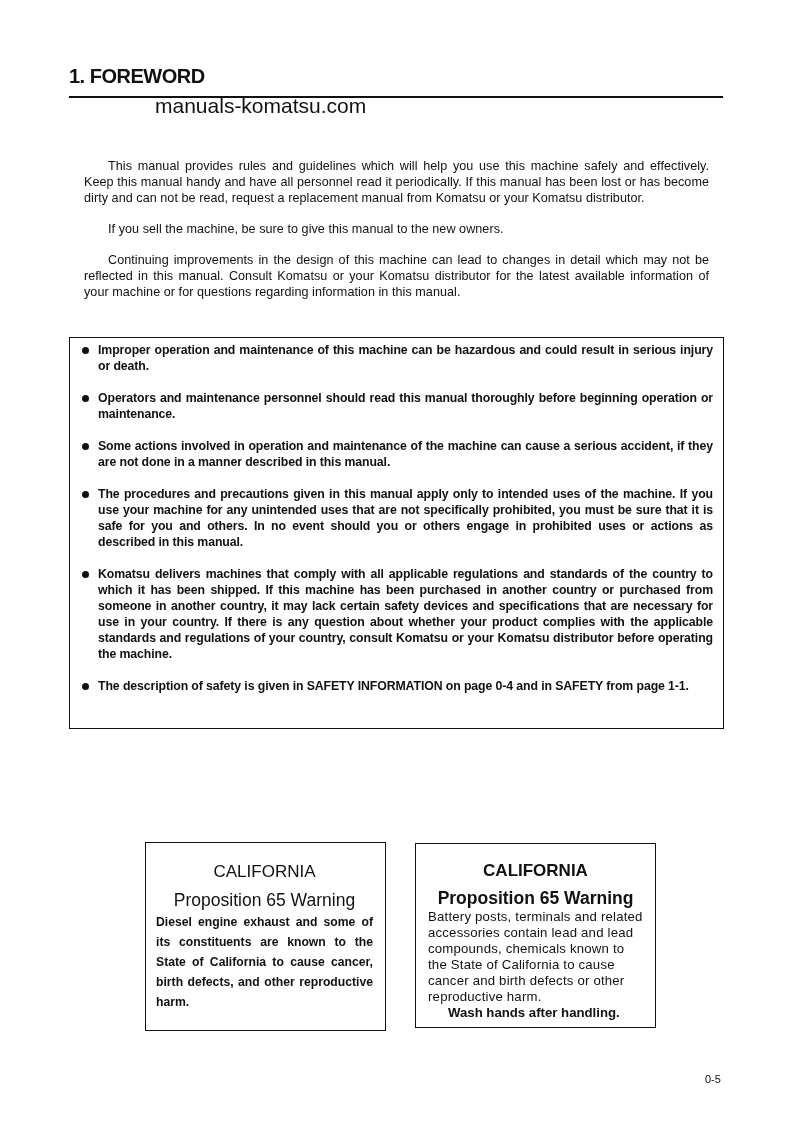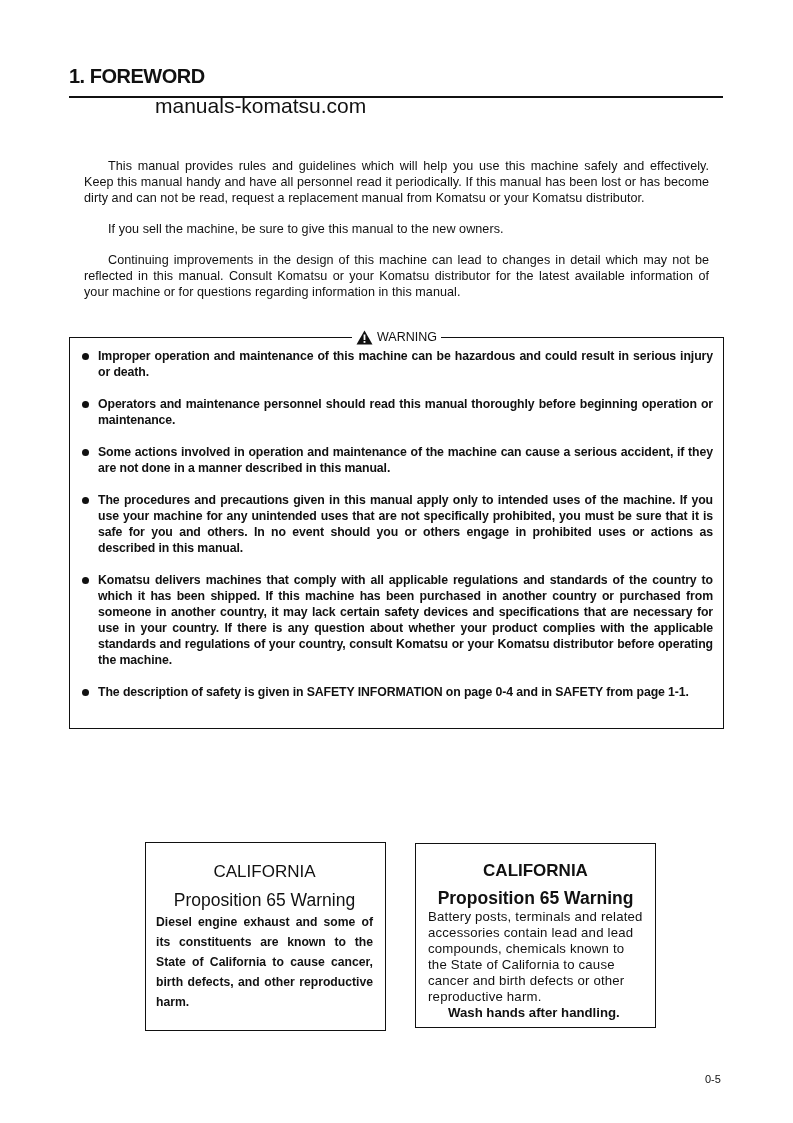--- a/index.html
+++ b/index.html
@@ -7,21 +7,21 @@
          font-family:"Liberation Sans", sans-serif; }
   .title { position:absolute; left:69px; top:64px; width:654px; font-size:20px; font-weight:bold;
            letter-spacing:-0.5px; line-height:24px; border-bottom:2px solid #111; padding-bottom:8px; }
   .watermark { position:absolute; left:155px; top:93px; font-size:21px; line-height:26px; }
   .intro { position:absolute; left:69px; top:143px; width:655px; font-size:12.6px; line-height:16px;
            text-align:justify; letter-spacing:0.05px; }
   .intro p { margin:15px; text-indent:24px; }
   .warnbox { position:absolute; left:69px; top:337px; width:653px; height:390px; border:1.5px solid #111; }
   .warnhead { position:absolute; top:-9px; left:0; right:0; text-align:center; }
   .warnhead span.lbl { background:#fff; padding:0 4px; font-size:12.5px; line-height:16px; display:inline-flex; align-items:center; gap:4px; }
-  .warnlist { position:absolute; left:12px; top:10px; width:631px; margin:0; padding:0; list-style:none;
+  .warnlist { position:absolute; left:12px; top:4px; width:631px; margin:0; padding:0; list-style:none;
               font-size:12.3px; font-weight:bold; line-height:16px; text-align:justify; letter-spacing:-0.1px; }
   .warnlist li { position:relative; padding-left:16px; margin-bottom:16px; }
   .warnlist li .bullet { position:absolute; left:0; top:5px; width:7px; height:7px; border-radius:50%; background:#111; }
   .p65 { position:absolute; border:1.5px solid #111; box-sizing:border-box; }
   .p65a { left:145px; top:842px; width:241px; height:189px; padding:14px 12px 0 10px; }
   .p65b { left:415px; top:843px; width:241px; height:185px; padding:12px 12px 0 12px; }
   .p65a .h1 { text-align:center; font-size:17px; line-height:22px; margin-top:4px; }
   .p65a .h2 { text-align:center; font-size:17.5px; line-height:24px; margin-top:5px; }
   .p65a .body { font-size:12.2px; font-weight:bold; line-height:20px; text-align:justify; text-align-last:left; letter-spacing:0; }
   .p65b .h1 { text-align:center; font-size:17px; font-weight:bold; line-height:22px; margin-top:4px; }
@@ -36,30 +36,20 @@
 <div class="title">1.  FOREWORD</div>
 <div class="watermark">manuals-komatsu.com</div>
 
 <div class="intro">
   <p>This manual provides rules and guidelines which will help you use this machine safely and effectively. Keep this manual handy and have all personnel read it periodically. If this manual has been lost or has become dirty and can not be read, request a replacement manual from Komatsu or your Komatsu distributor.</p>
   <p>If you sell the machine, be sure to give this manual to the new owners.</p>
   <p>Continuing improvements in the design of this machine can lead to changes in detail which may not be reflected in this manual. Consult Komatsu or your Komatsu distributor for the latest available information of your machine or for questions regarding information in this manual.</p>
 </div>
 
 <div class="warnbox">
-  <div class="warnhead">
-    <span class="lbl">
-      <svg width="17" height="15" viewBox="0 0 17 15">
-        <polygon points="8.5,0.5 16.5,14.5 0.5,14.5" fill="#111"></polygon>
-        <rect x="7.6" y="4.5" width="1.8" height="5.5" fill="#fff"></rect>
-        <rect x="7.6" y="11" width="1.8" height="1.8" fill="#fff"></rect>
-      </svg>
-      <span>WARNING</span>
-    </span>
-  </div>
   <ul class="warnlist">
     <li><span class="bullet"></span><span>Improper operation and maintenance of this machine can be hazardous and could result in serious injury or death.</span></li>
     <li><span class="bullet"></span><span>Operators and maintenance personnel should read this manual thoroughly before beginning operation or maintenance.</span></li>
     <li><span class="bullet"></span><span>Some actions involved in operation and maintenance of the machine can cause a serious accident, if they are not done in a manner described in this manual.</span></li>
     <li><span class="bullet"></span><span>The procedures and precautions given in this manual apply only to intended uses of the machine. If you use your machine for any unintended uses that are not specifically prohibited, you must be sure that it is safe for you and others. In no event should you or others engage in prohibited uses or actions as described in this manual.</span></li>
     <li><span class="bullet"></span><span>Komatsu delivers machines that comply with all applicable regulations and standards of the country to which it has been shipped. If this machine has been purchased in another country or purchased from someone in another country, it may lack certain safety devices and specifications that are necessary for use in your country. If there is any question about whether your product complies with the applicable standards and regulations of your country, consult Komatsu or your Komatsu distributor before operating the machine.</span></li>
     <li><span class="bullet"></span><span>The description of safety is given in SAFETY INFORMATION on page 0-4 and in SAFETY from page 1-1.</span></li>
   </ul>
 </div>
 

